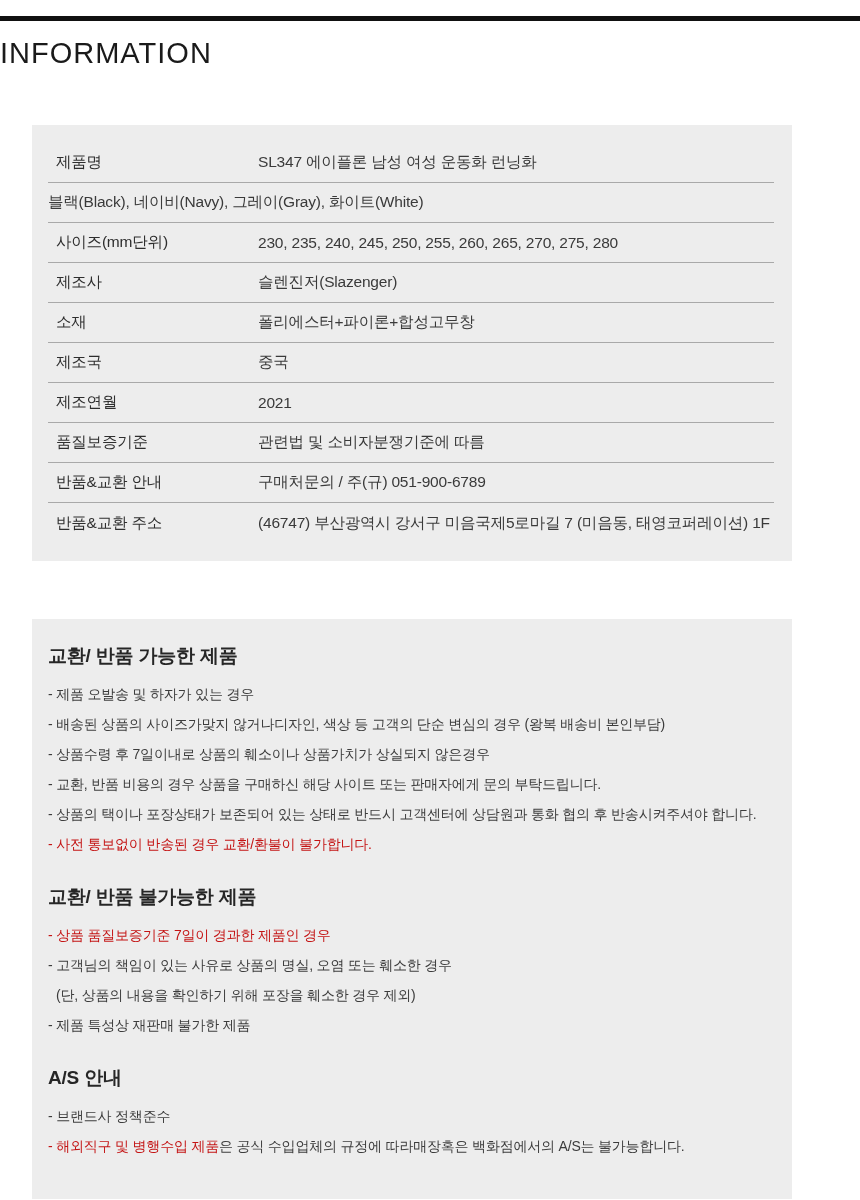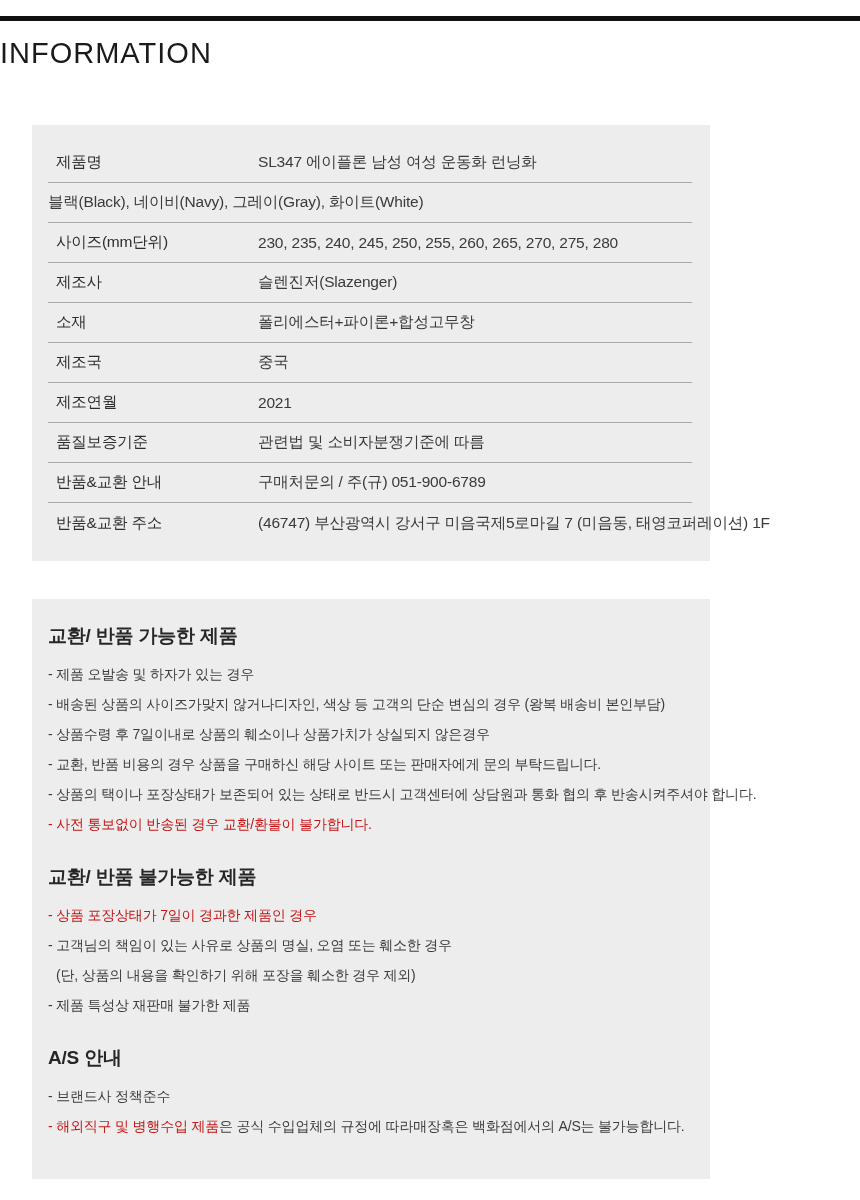--- a/index.html
+++ b/index.html
@@ -11,24 +11,24 @@
   .page{width:860px;height:1200px;position:relative;}
 
   .top-bar{margin:16px 0 0 0;height:5px;background:#111111;width:100%;}
 
   .page-title{
     margin-top:12px;height:40px;line-height:40px;
     font-size:29px;font-weight:400;letter-spacing:1px;color:#1a1a1a;
   }
 
   .card{
-    margin-left:32px;width:678px;background:#ededed;box-sizing:border-box;
+    margin-left:32px;width:760px;background:#ededed;box-sizing:border-box;
   }
   .card.table-card{margin-top:52px;padding:18px 0;}
-  .card.policy-card{margin-top:38px;padding:24px 8px 38px 16px;}
+  .card.policy-card{margin-top:58px;padding:24px 8px 38px 16px;}
 
   
   .info-row{
     display:flex;align-items:center;height:40px;margin:0 18px 0 16px;
     border-bottom:1px solid #a9a9a9;box-sizing:border-box;
   }
   .info-row:last-child{border-bottom:none;}
   .info-row .row-label{
     width:210px;padding-left:8px;box-sizing:border-box;flex:none;
     font-size:15.5px;font-weight:500;color:#2e2e2e;letter-spacing:-0.2px;
@@ -108,21 +108,21 @@
 
     <div class="section-heading first">교환/ 반품 가능한 제품</div>
     <div class="policy-item">- 제품 오발송 및 하자가 있는 경우</div>
     <div class="policy-item">- 배송된 상품의 사이즈가맞지 않거나디자인, 색상 등 고객의 단순 변심의 경우 (왕복 배송비 본인부담)</div>
     <div class="policy-item">- 상품수령 후 7일이내로 상품의 훼소이나 상품가치가 상실되지 않은경우</div>
     <div class="policy-item">- 교환, 반품 비용의 경우 상품을 구매하신 해당 사이트 또는 판매자에게 문의 부탁드립니다.</div>
     <div class="policy-item">- 상품의 택이나 포장상태가 보존되어 있는 상태로 반드시 고객센터에 상담원과 통화 협의 후 반송시켜주셔야 합니다.</div>
     <div class="policy-item red">- 사전 통보없이 반송된 경우 교환/환불이 불가합니다.</div>
 
     <div class="section-heading">교환/ 반품 불가능한 제품</div>
-    <div class="policy-item red">- 상품 포장상태가 7일이 경과한 제품인 경우</div>
+    <div class="policy-item red">- 상품 품질보증기준 7일이 경과한 제품인 경우</div>
     <div class="policy-item">-  고객님의 책임이 있는 사유로 상품의 명실, 오염 또는 훼소한 경우</div>
     <div class="policy-item indent">(단, 상품의 내용을 확인하기 위해 포장을 훼소한 경우 제외)</div>
     <div class="policy-item">-  제품 특성상 재판매 불가한 제품</div>
 
     <div class="section-heading">A/S 안내</div>
     <div class="policy-item">- 브랜드사 정책준수</div>
     <div class="policy-item"><span class="red-inline">- 해외직구 및 병행수입 제품</span><span>은 공식 수입업체의 규정에 따라매장혹은 백화점에서의 A/S는 불가능합니다.</span></div>
 
   </div>
 

